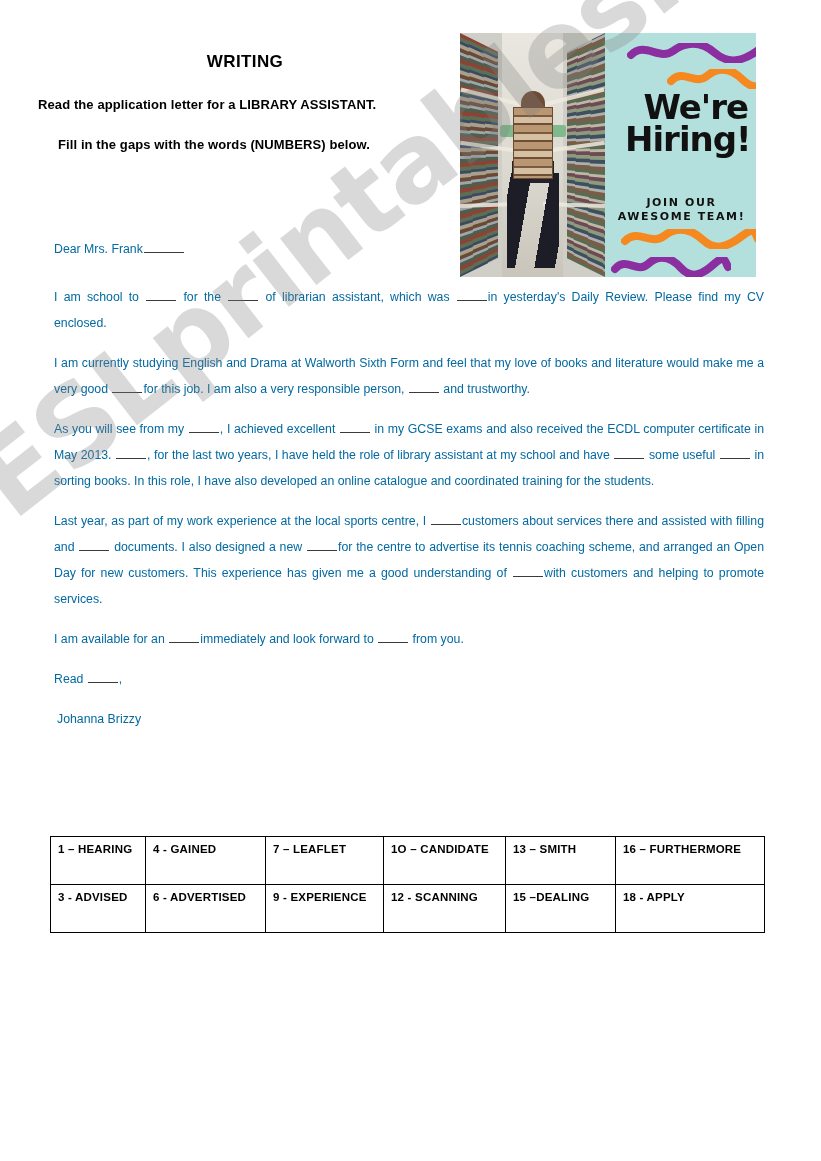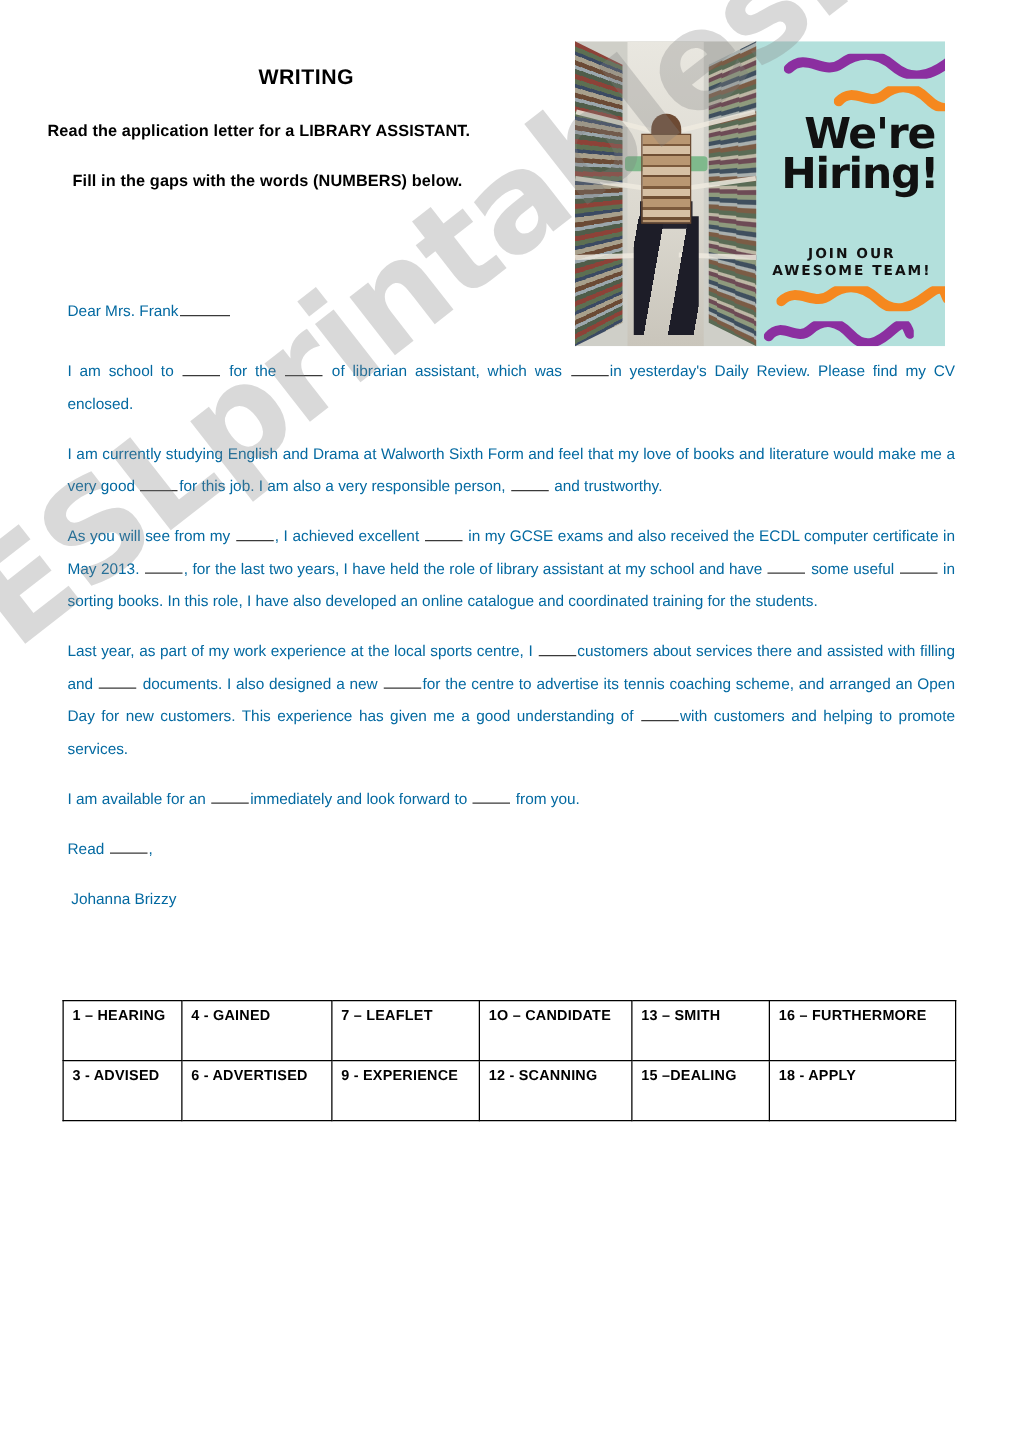--- a/index.html
+++ b/index.html
@@ -237,21 +237,21 @@
     height: 11px;
     margin: 0 1px;
     vertical-align: baseline;
   }
   .blank.w40 { width: 40px; }
 
   
   .wordbank {
     position: absolute;
     left: 50px;
-    top: 800px;
+    top: 836px;
     width: 714px;
     border-collapse: collapse;
     z-index: 6;
     table-layout: fixed;
   }
   .wordbank td {
     border: 1px solid #000000;
     height: 48px;
     vertical-align: top;
     padding: 6px 0 0 7px;

